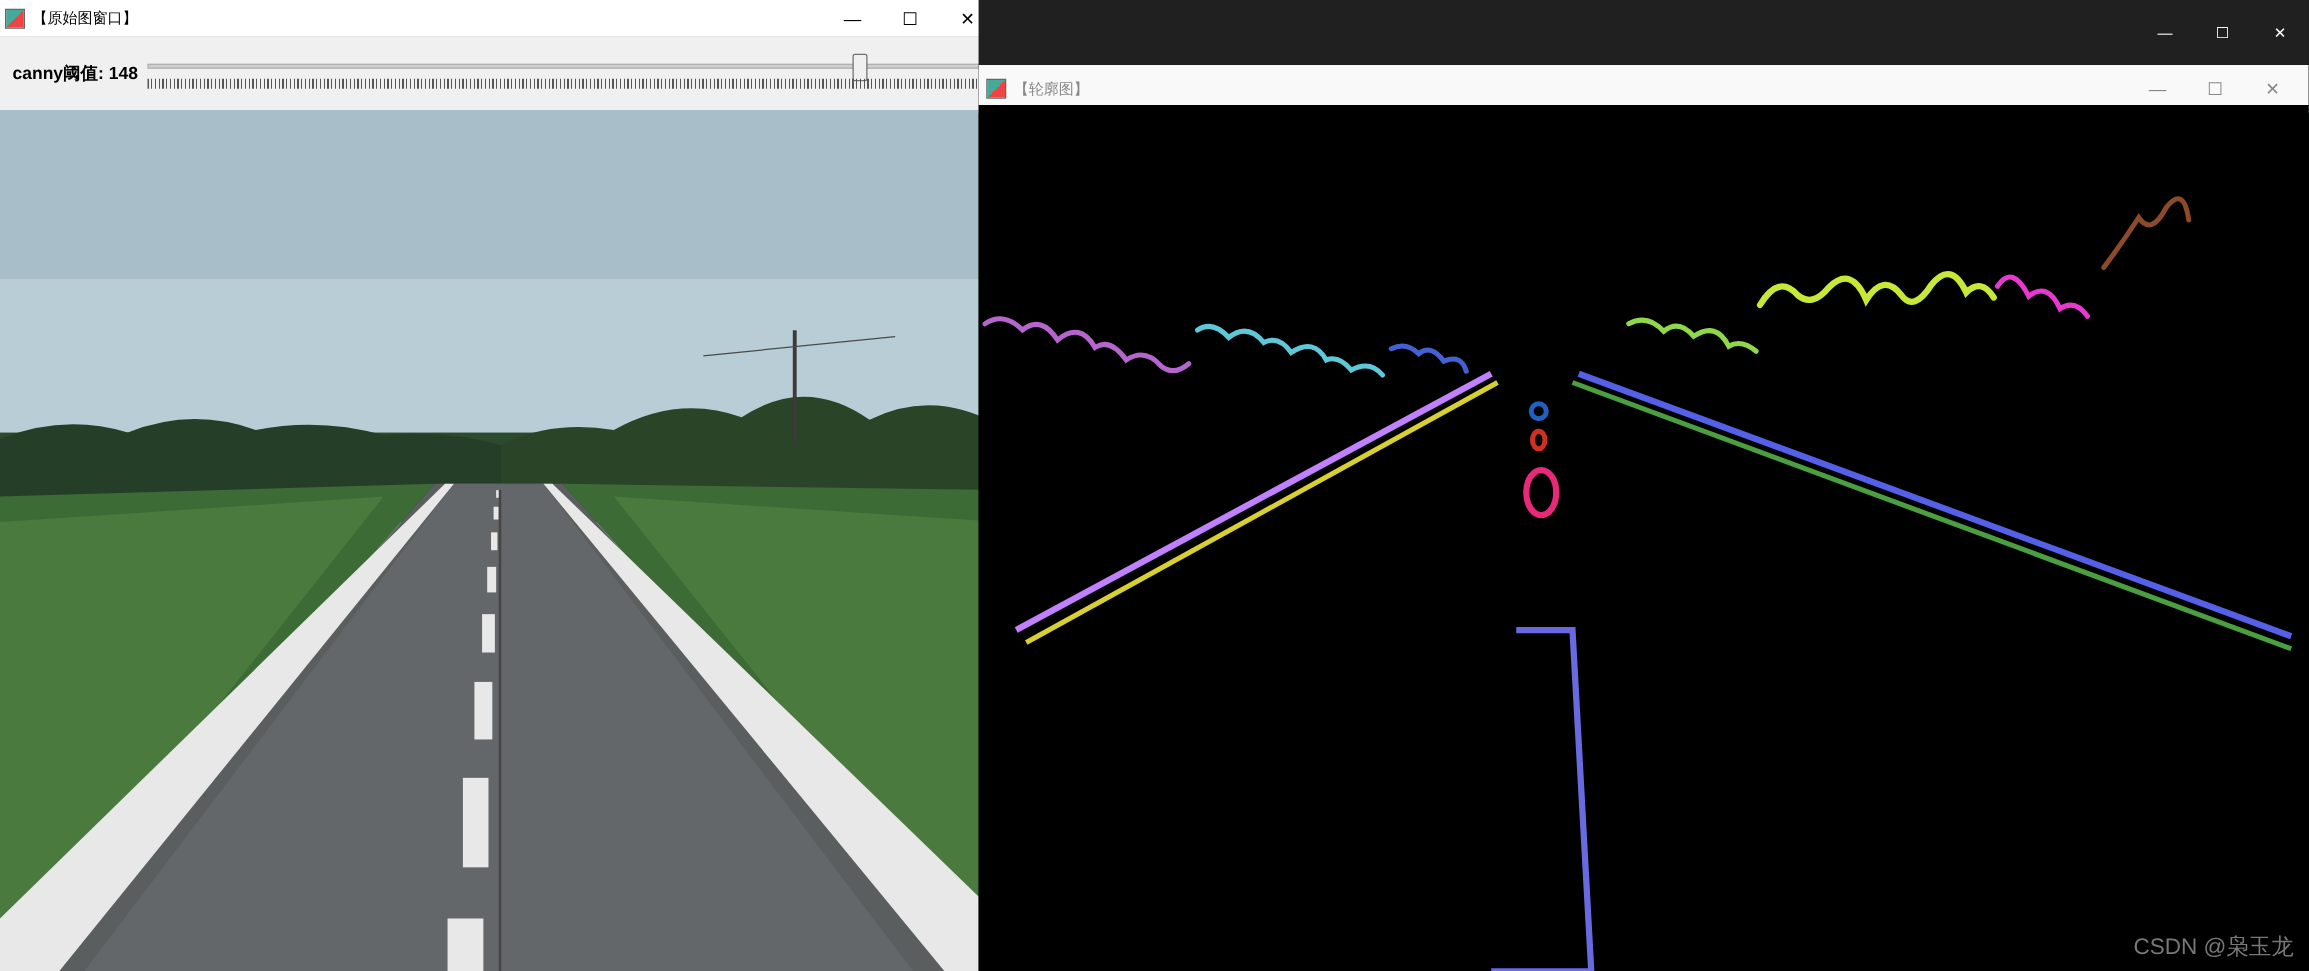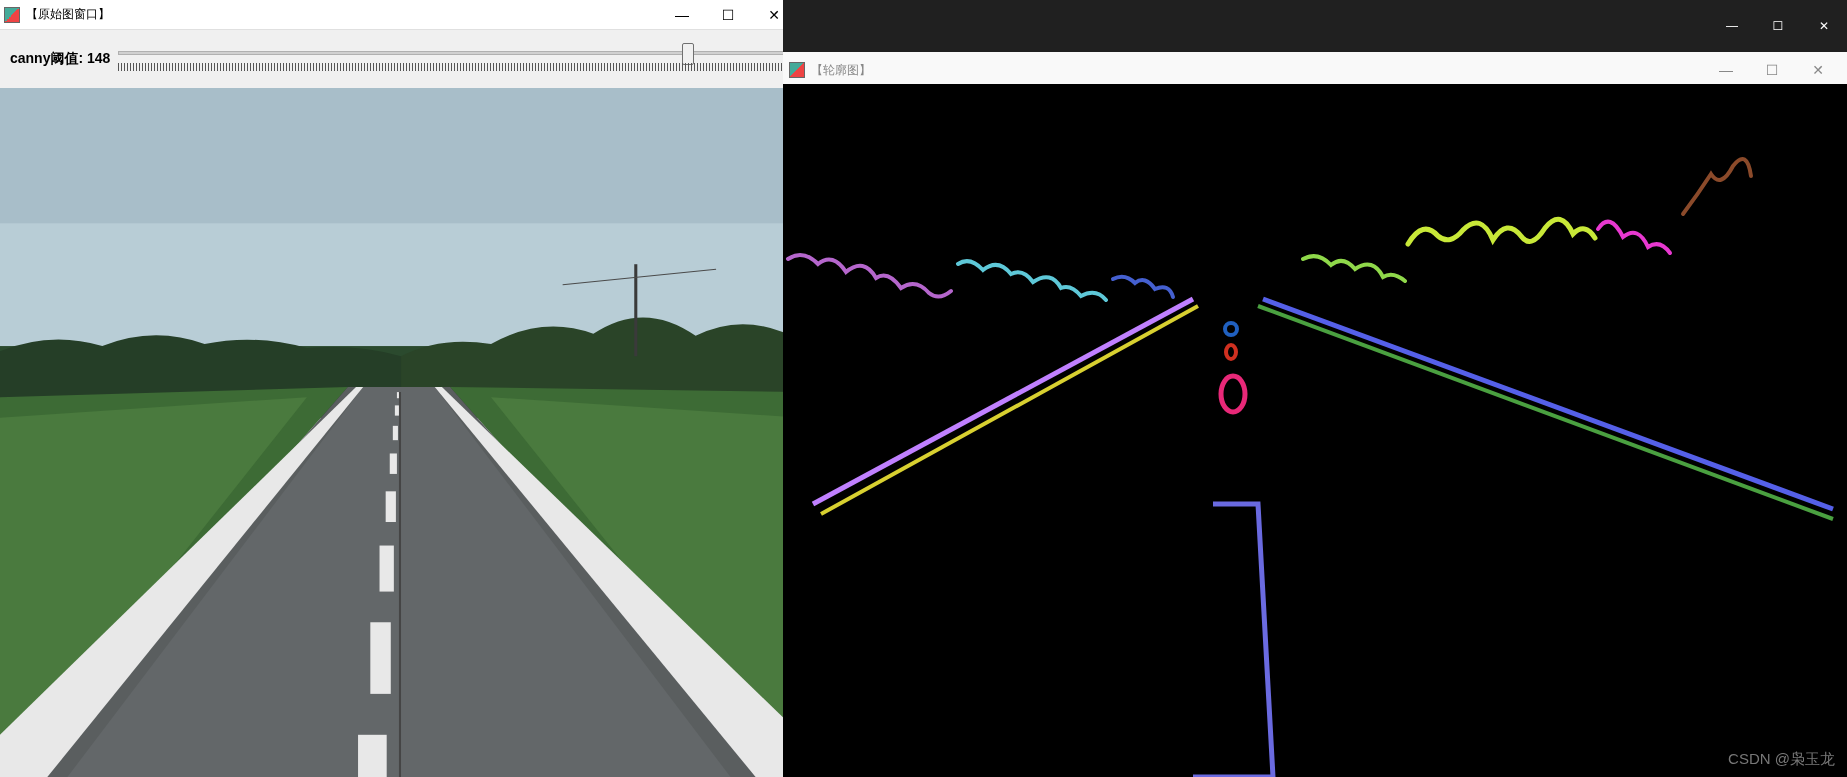--- a/index.html
+++ b/index.html
@@ -170,21 +170,21 @@
       bottom: 0;
       background: #000;
     }
     
     .titlebar-right {
       height: 39px;
       background: #f9f9f9;
       display: flex;
       align-items: center;
       padding: 0 6px;
-      border-bottom: 3px solid #0369a1;
+      border-bottom: 1px solid #0369a1;
     }
     
     .titlebar-right .titlebar-title {
       color: #888;
     }
     
     .titlebar-right .win-btn { color: #888; }
     
     .contour-area {
       position: absolute;
@@ -198,21 +198,21 @@
     .contour-svg {
       width: 100%;
       height: 100%;
     }
     
     .watermark {
       position: absolute;
       bottom: 8px;
       right: 12px;
       color: #777;
-      font-size: 15px;
+      font-size: 18px;
       font-family: Arial, sans-serif;
     }
   </style>
 </head>
 <body>
 
 <div class="window-left">
   <div class="titlebar-left">
     <div class="title-icon"></div>
     <div class="titlebar-title">【原始图窗口】</div>

